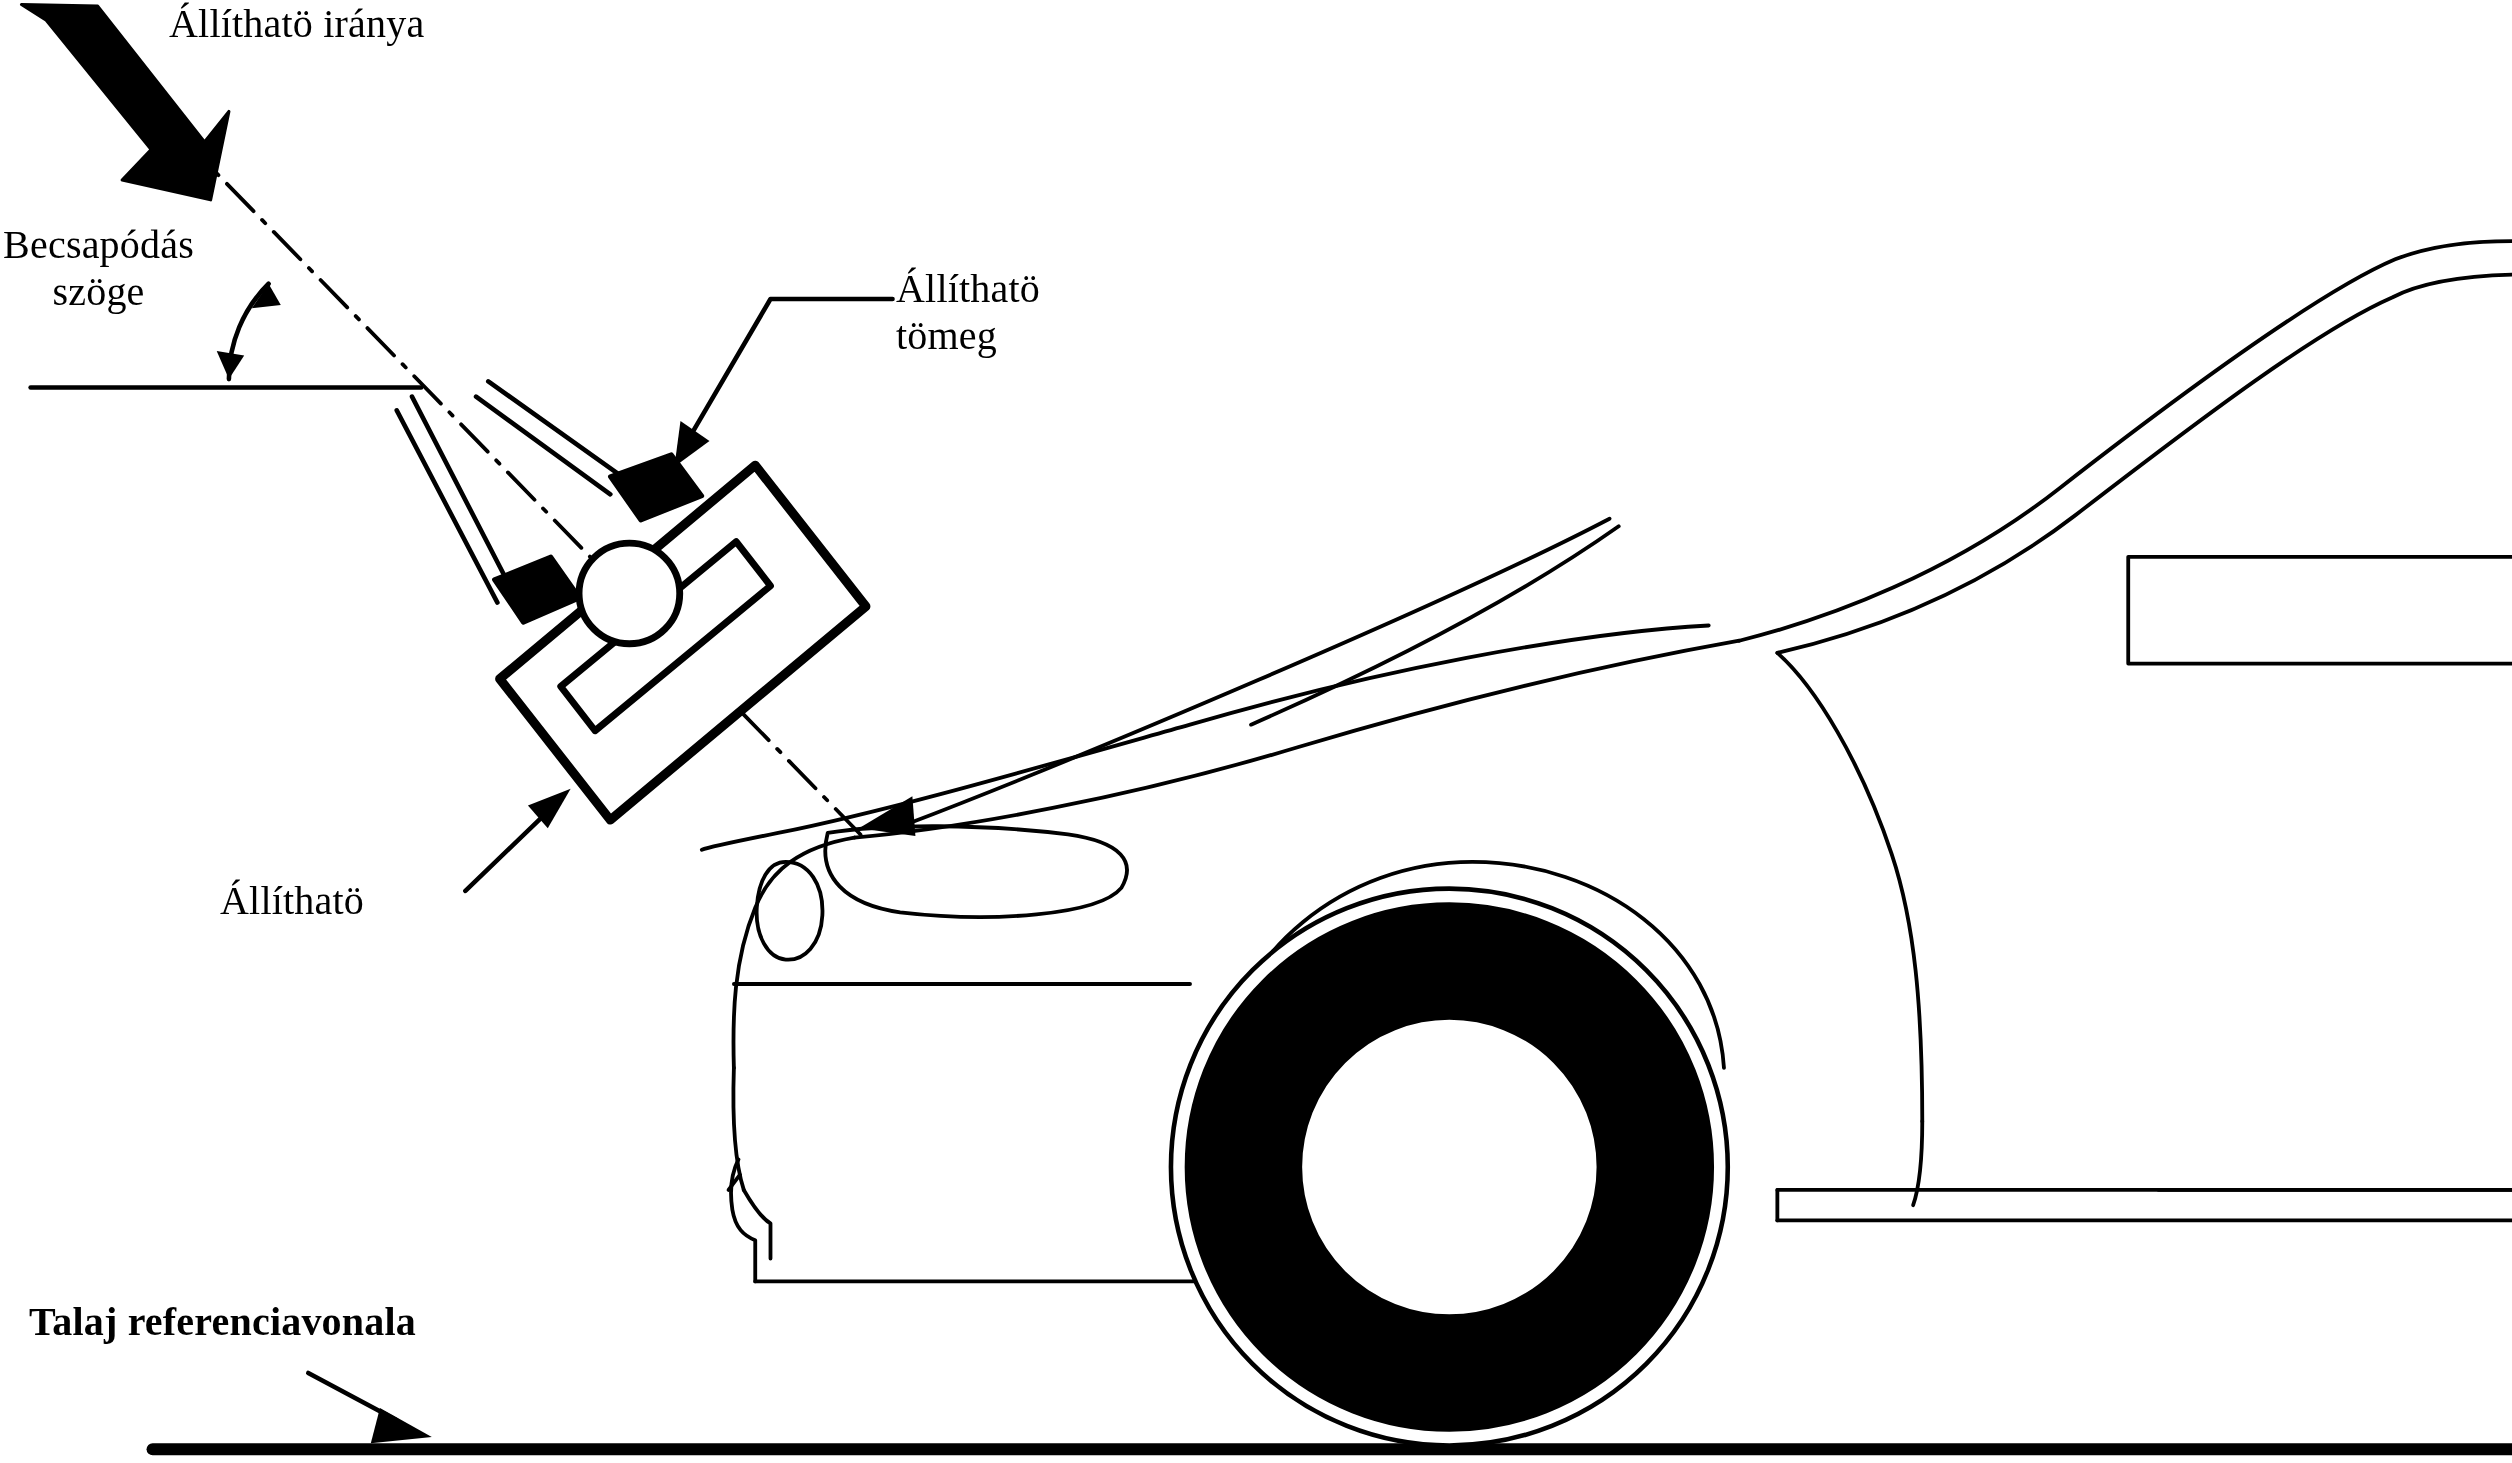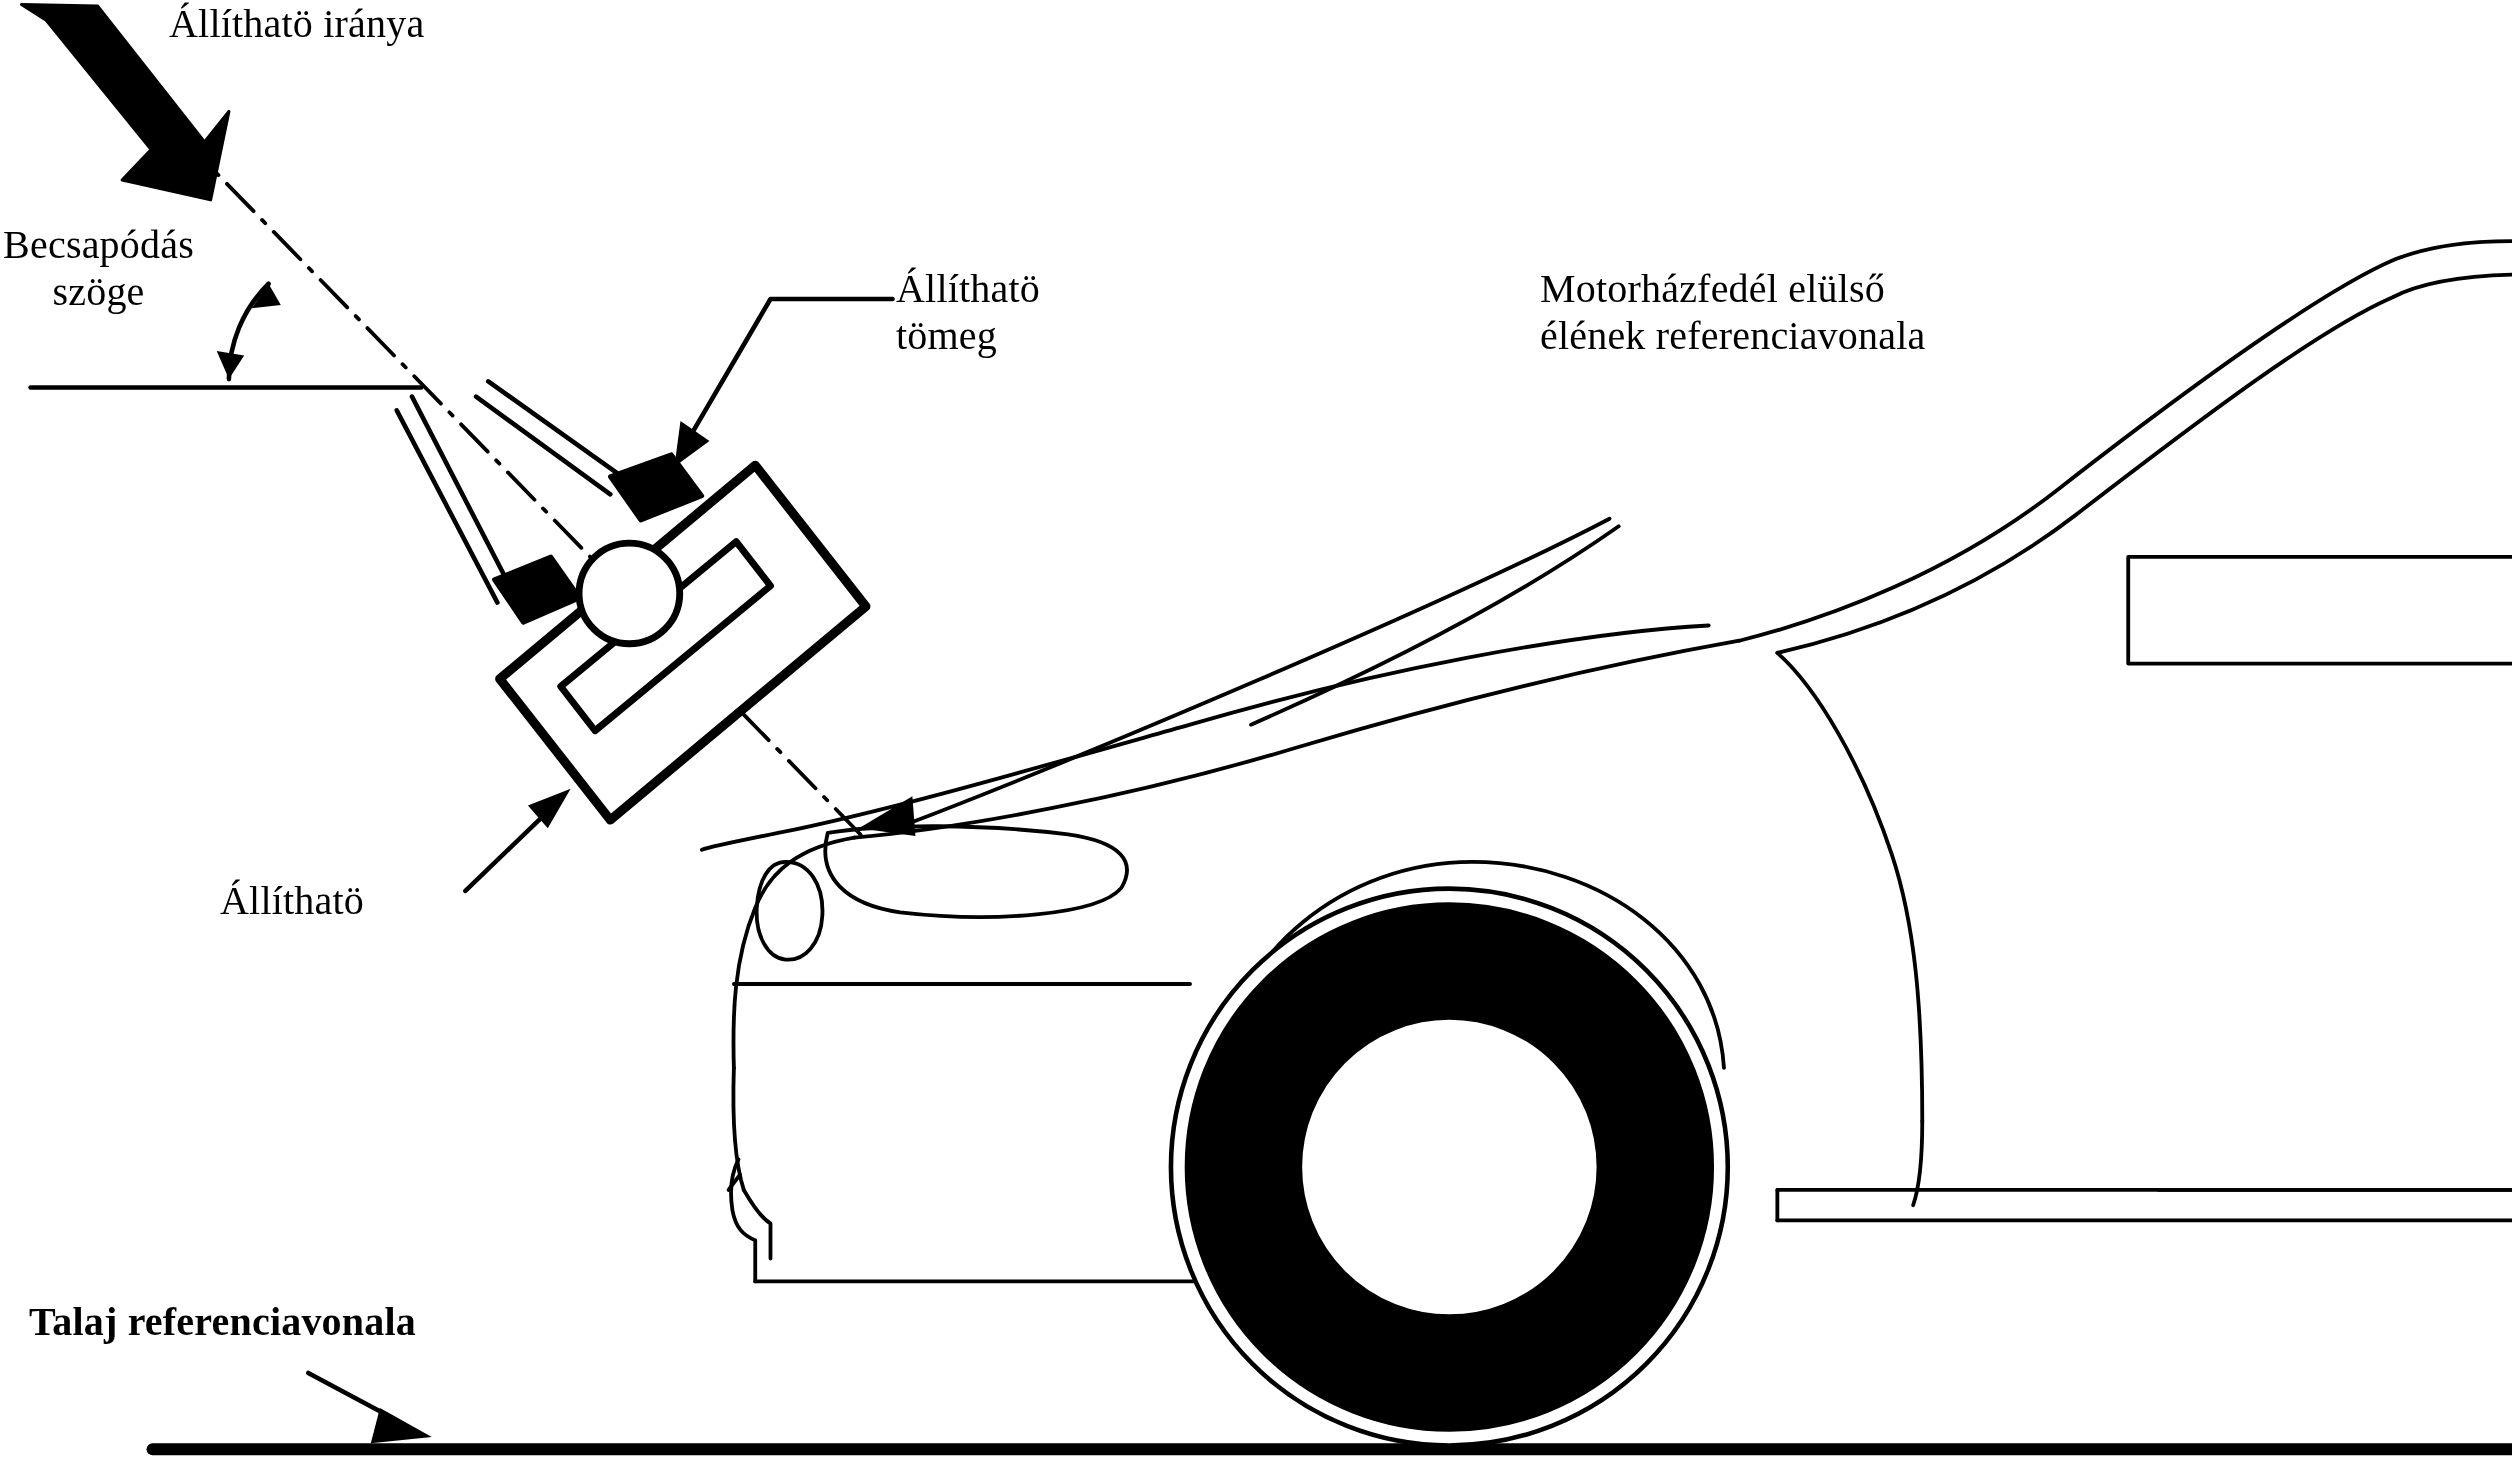--- a/index.html
+++ b/index.html
@@ -152,21 +152,19 @@
   </svg>
 
   <div class="dlabel" id="label-impact-direction">Állíthatö iránya</div>
 
   <div class="dlabel" id="label-impact-angle">Becsapódás
 szöge</div>
 
   <div class="dlabel" id="label-adjustable-mass">Állíthatö
 tömeg</div>
 
-  <div class="dlabel" id="label-bonnet-ref">Motorházfedél elülső
-élének referenciavonala</div>
 
   <div class="dlabel" id="label-impactor">Állíthatö</div>
 
   <div class="dlabel" id="label-ground-ref">Talaj referenciavonala</div>
 
 </div>
 
 
 </body></html>

